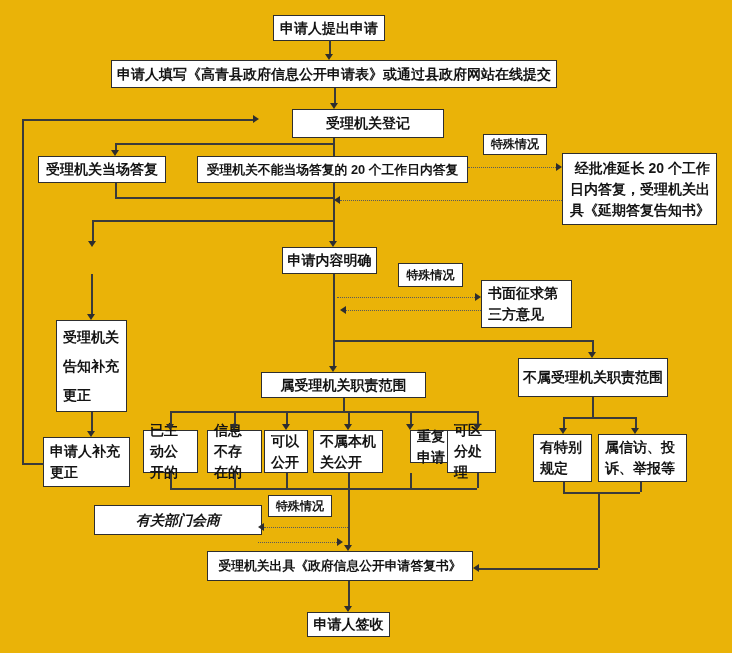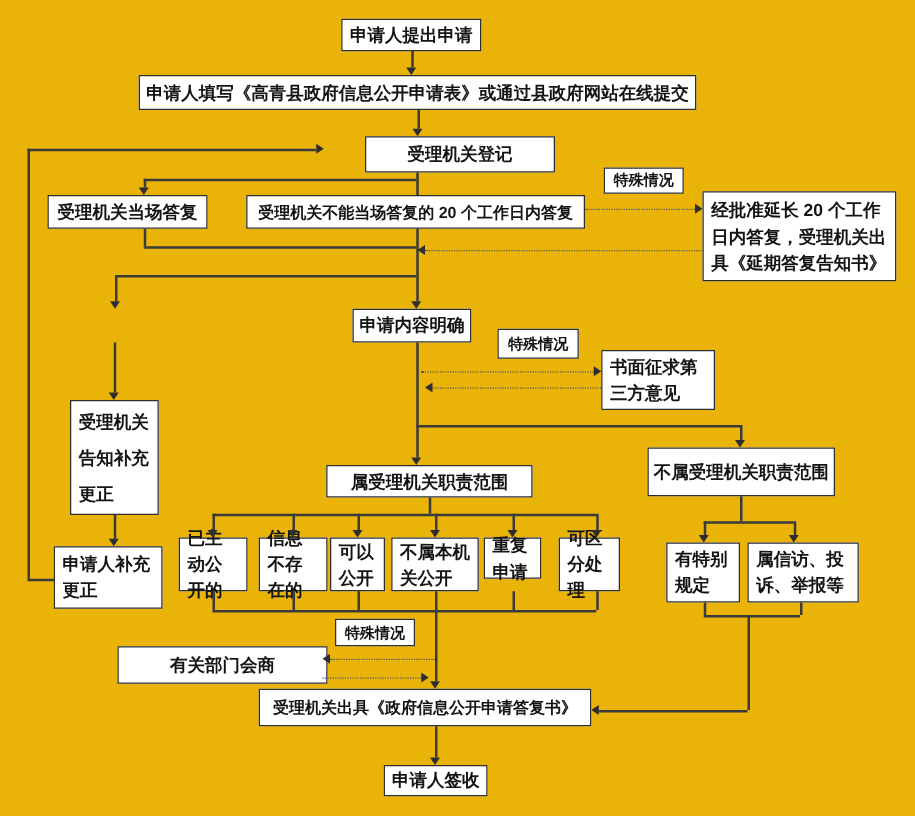--- a/index.html
+++ b/index.html
@@ -37,38 +37,38 @@
 </head>
 <body>
 
 <div id="canvas">
     <div class="box c" style="left: 273px; top: 15px; width: 112px; height: 26px;">申请人提出申请</div>
     <div class="box c" style="left: 111px; top: 60px; width: 446px; height: 28px;">申请人填写《高青县政府信息公开申请表》或通过县政府网站在线提交</div>
     <div class="box c" style="left: 259px; top: 109px; width: 152px; height: 29px; margin-left: 33px;">受理机关登记</div>
     <div class="box c" style="left: 38px; top: 156px; width: 128px; height: 27px;">受理机关当场答复</div>
     <div class="box c s" style="left: 197px; top: 156px; width: 271px; height: 27px;">受理机关不能当场答复的 20 个工作日内答复</div>
     <div class="box t" style="left: 483px; top: 134px; width: 64px; height: 21px;">特殊情况</div>
-    <div class="box l" style="left: 562px; top: 153px; width: 155px; height: 72px;">经批准延长 20 个工作日内答复，受理机关出具《延期答复告知书》</div>
+    <div class="box l" style="left: 562px; top: 153px; width: 155px; height: 72px; text-align: right;">经批准延长 20 个工作日内答复，受理机关出具《延期答复告知书》</div>
     <div class="box c" style="left: 282px; top: 247px; width: 95px; height: 27px;">申请内容明确</div>
     <div class="box t" style="left: 398px; top: 263px; width: 65px; height: 24px;">特殊情况</div>
     <div class="box l" style="left: 481px; top: 280px; width: 91px; height: 48px;">书面征求第三方意见</div>
     <div class="box c" style="left: 261px; top: 372px; width: 165px; height: 26px;">属受理机关职责范围</div>
     <div class="box c" style="left: 518px; top: 358px; width: 150px; height: 39px;">不属受理机关职责范围</div>
     <div class="box l lh29" style="left: 56px; top: 320px; width: 71px; height: 92px;">受理机关告知补充更正</div>
     <div class="box l" style="left: 43px; top: 437px; width: 87px; height: 50px;">申请人补充更正</div>
     <div class="box l" style="left: 143px; top: 430px; width: 55px; height: 43px;">已主动公开的</div>
     <div class="box l" style="left: 207px; top: 430px; width: 55px; height: 43px;">信息不存在的</div>
     <div class="box l" style="left: 264px; top: 430px; width: 44px; height: 43px;">可以公开</div>
     <div class="box l" style="left: 313px; top: 430px; width: 70px; height: 43px;">不属本机关公开</div>
-    <div class="box l" style="left: 387px; top: 430px; width: 46px; height: 33px;">重复申请</div>
+    <div class="box l" style="left: 410px; top: 430px; width: 46px; height: 33px;">重复申请</div>
     <div class="box l" style="left: 447px; top: 430px; width: 49px; height: 43px;">可区分处理</div>
     <div class="box l" style="left: 533px; top: 434px; width: 59px; height: 48px;">有特别规定</div>
     <div class="box l" style="left: 598px; top: 434px; width: 89px; height: 48px;">属信访、投诉、举报等</div>
     <div class="box t" style="left: 268px; top: 495px; width: 64px; height: 22px;">特殊情况</div>
-    <div class="box c" style="left: 94px; top: 517px; width: 168px; height: 30px;">有关部门会商</div>
+    <div class="box c" style="left: 94px; top: 505px; width: 168px; height: 30px; font-style: italic;">有关部门会商</div>
     <div class="box c s" style="left: 207px; top: 551px; width: 266px; height: 30px;">受理机关出具《政府信息公开申请答复书》</div>
     <div class="box c" style="left: 307px; top: 612px; width: 83px; height: 25px;">申请人签收</div>
     <div class="ln lnv" style="left: 329px; top: 40px; height: 14px;"></div>
     <div class="ln lnv" style="left: 334px; top: 88px; height: 15px;"></div>
     <div class="ln lnv" style="left: 333px; top: 138px; height: 18px;"></div>
     <div class="ln lnh" style="left: 115px; top: 143px; width: 218px;"></div>
     <div class="ln lnv" style="left: 115px; top: 143px; height: 7px;"></div>
     <div class="ln lnv" style="left: 115px; top: 183px; height: 14px;"></div>
     <div class="ln lnh" style="left: 115px; top: 197px; width: 218px;"></div>
     <div class="ln lnv" style="left: 333px; top: 183px; height: 58px;"></div>

